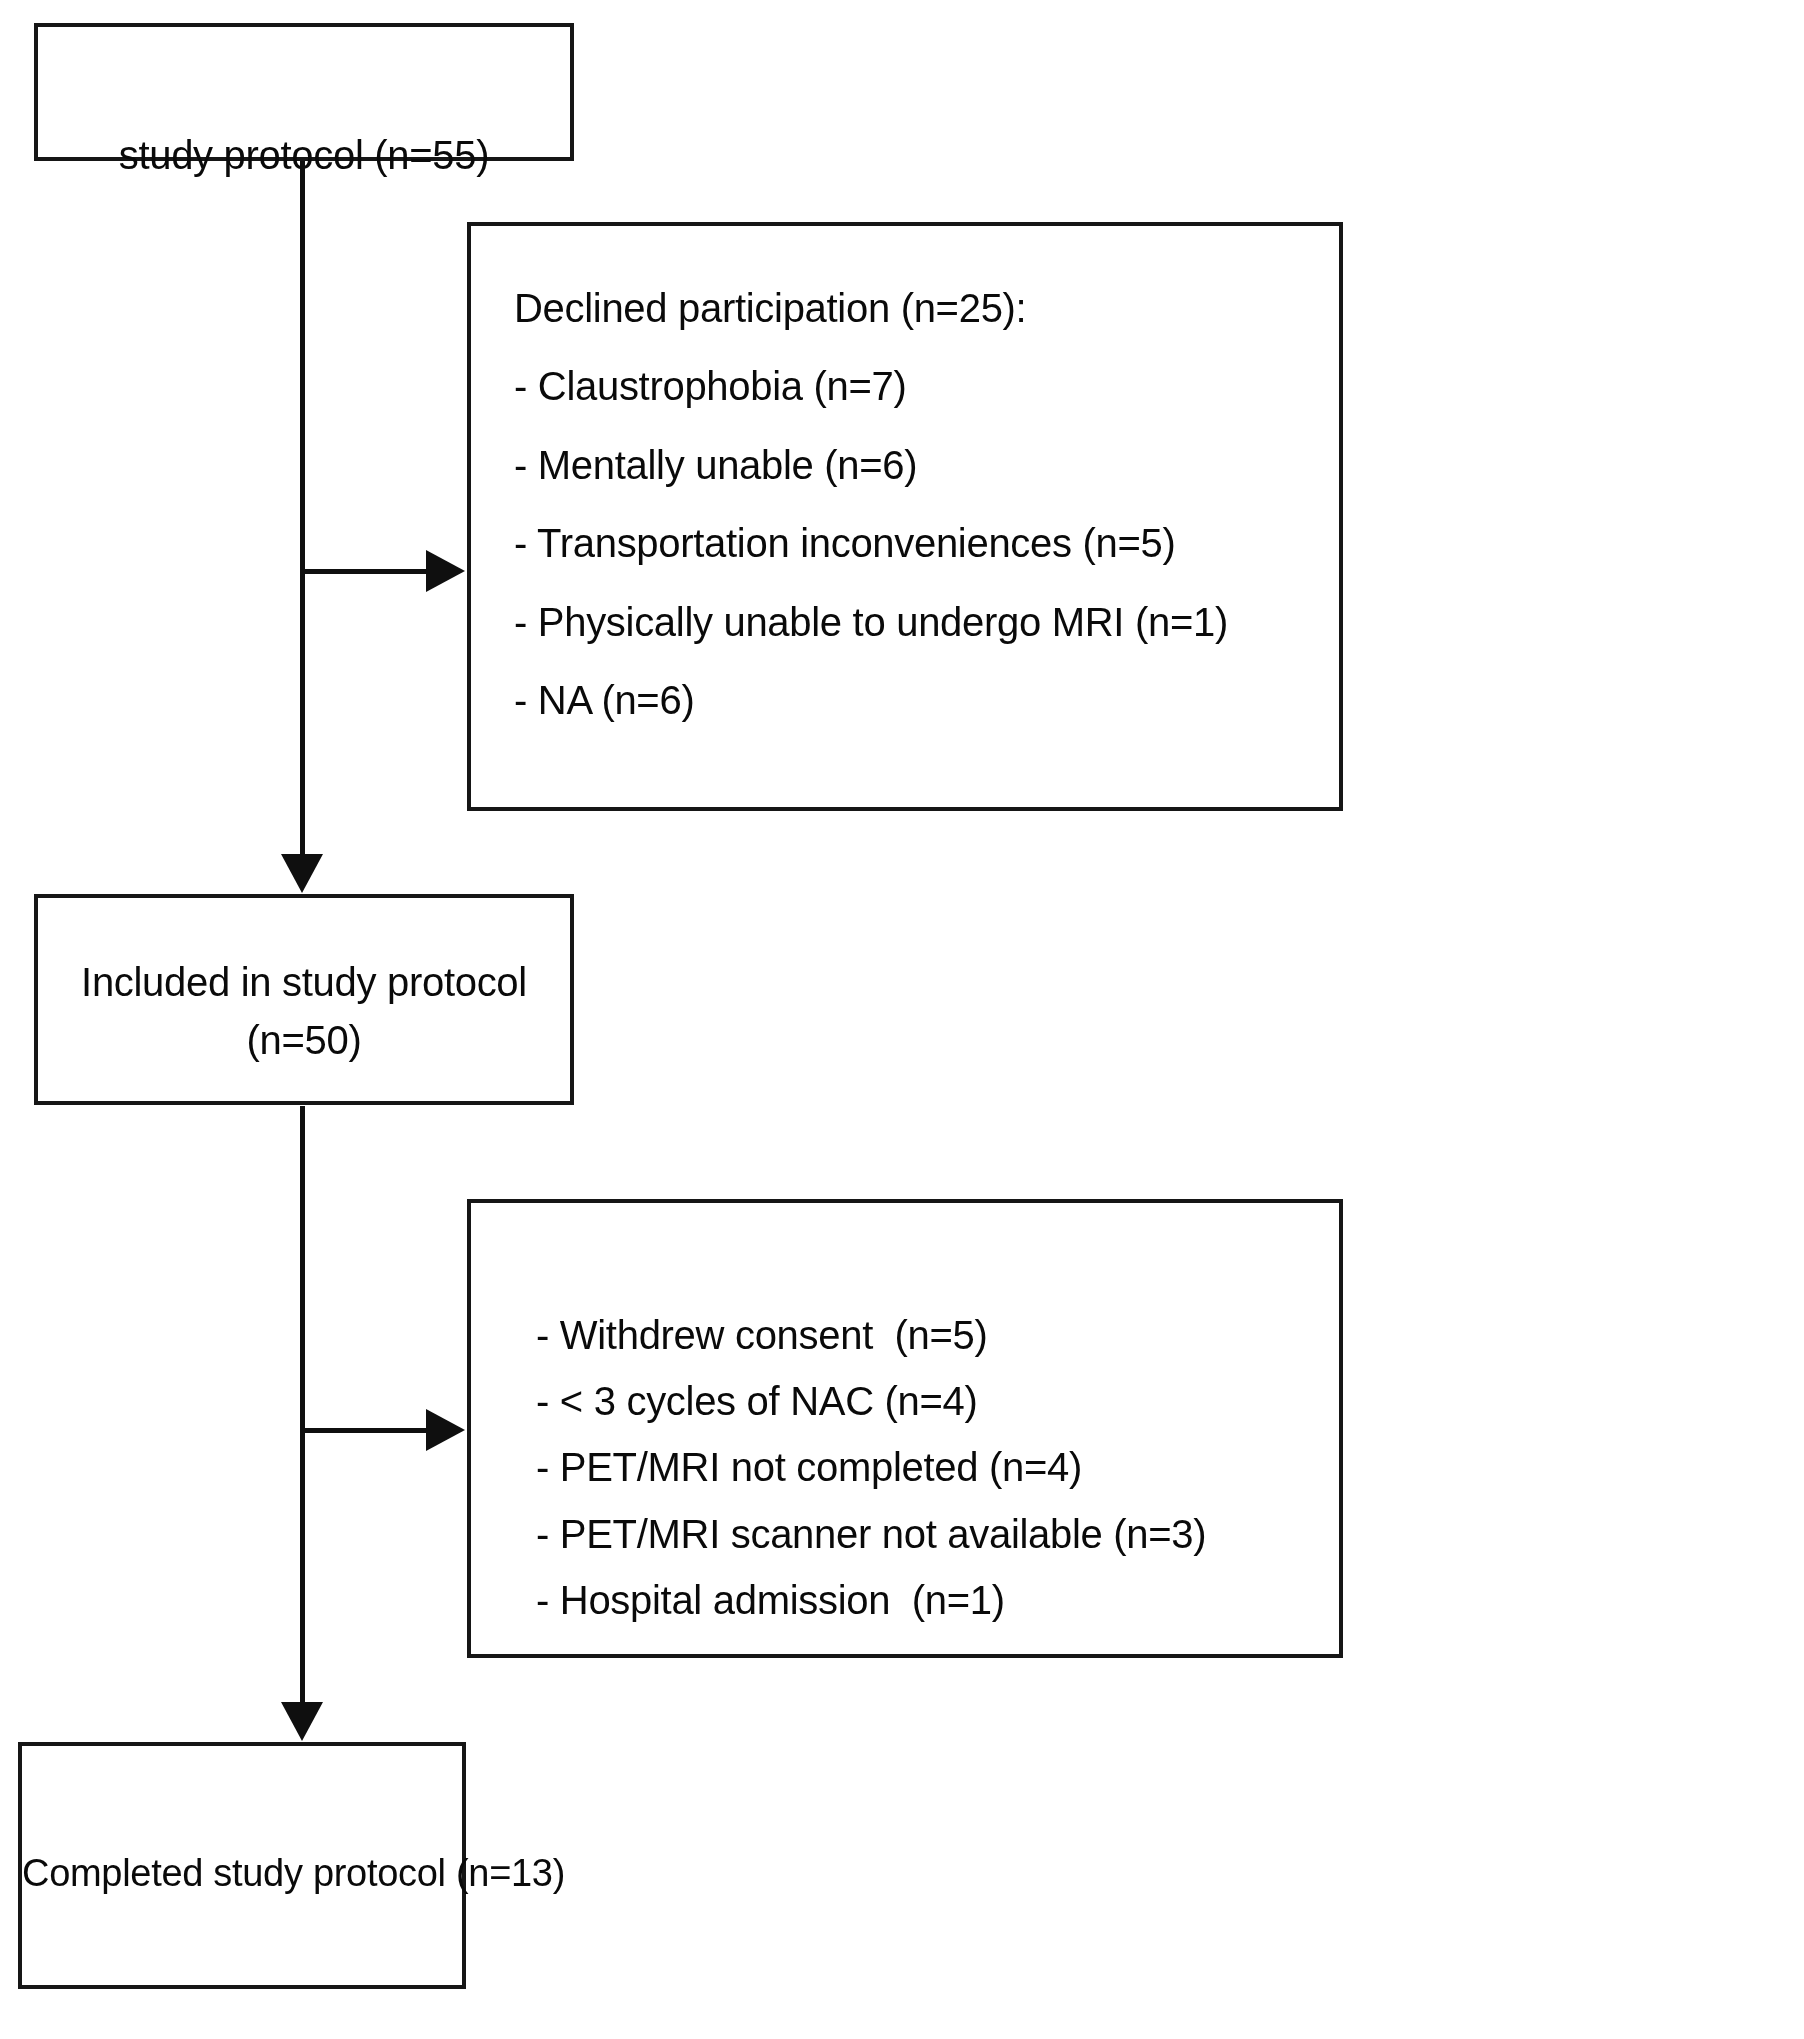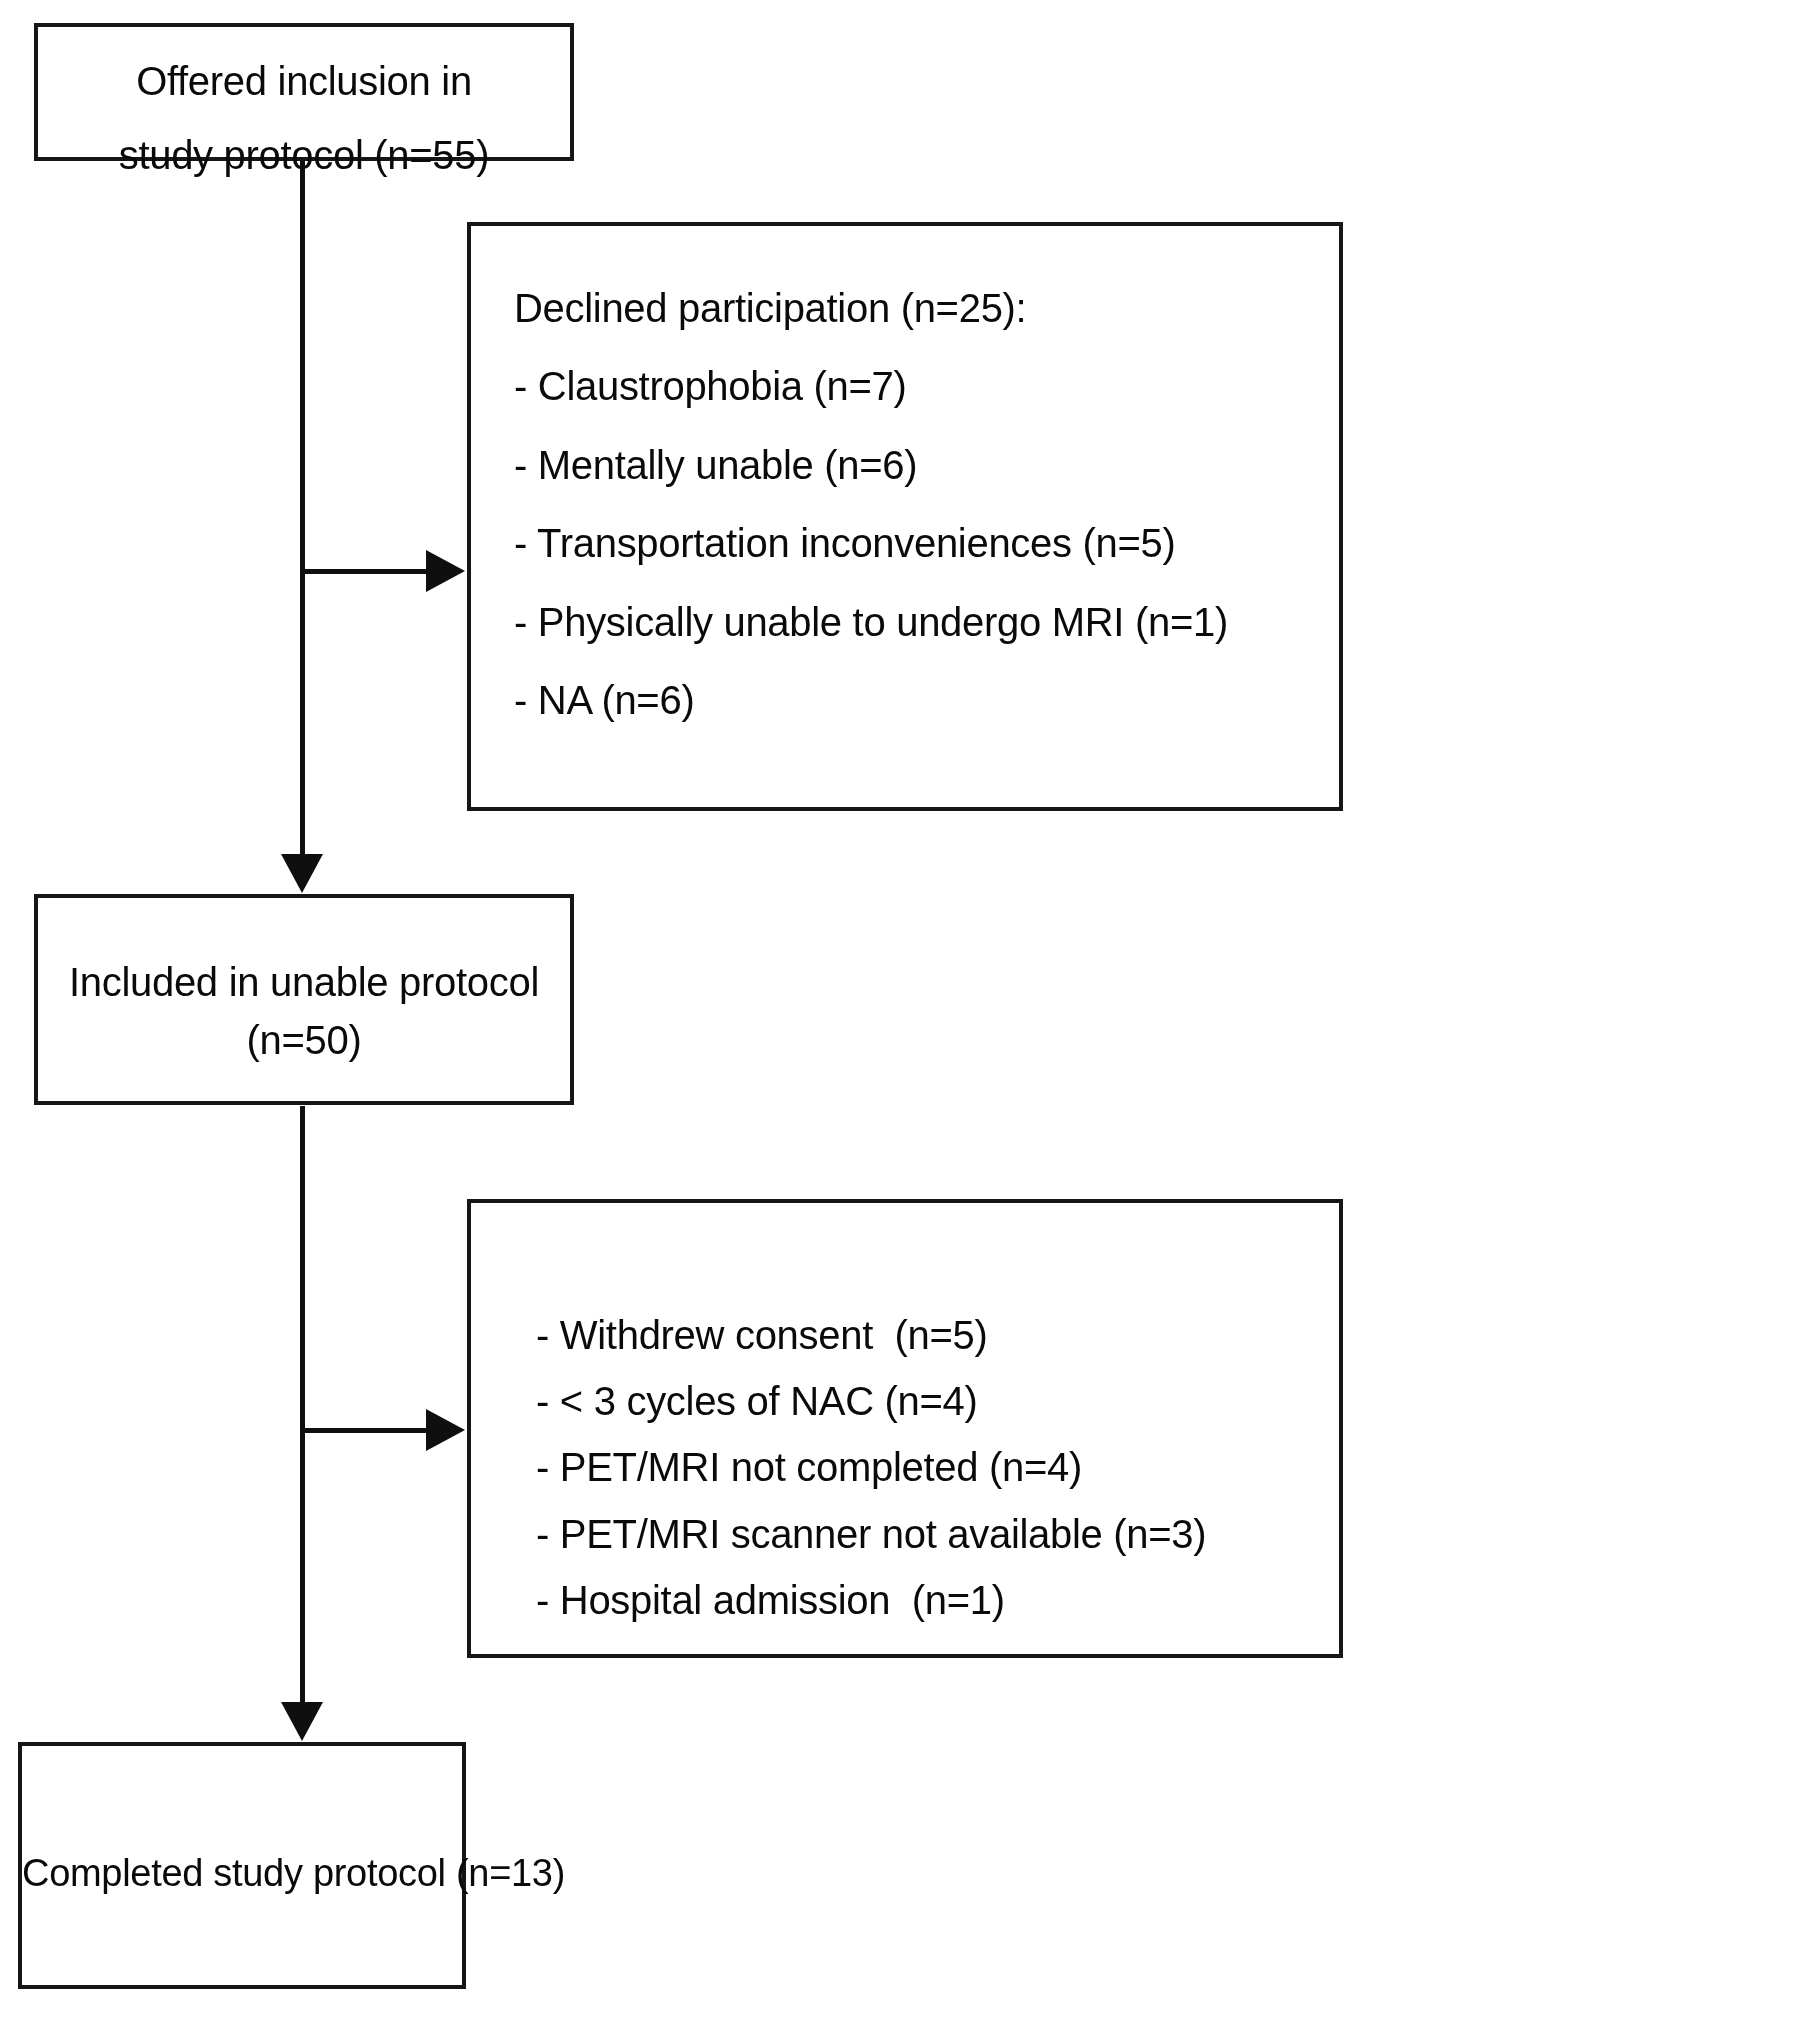--- a/index.html
+++ b/index.html
@@ -68,41 +68,40 @@
     border-bottom: 21px solid transparent;
     border-left: 39px solid #0f0f0f;
   }
 </style>
 </head>
 <body>
 
 <div id="canvas">
 
   <div class="flow-box" style="left:34px; top:23px; width:540px; height:138px;">
-    <div class="box-text centered" style="top:23px;">Offered inclusion in</div>
     <div class="box-text centered" style="top:97px;">study protocol (n=55)</div>
   </div>
 
   <div class="conn-v" style="left:300px; top:161px; height:698px;"></div>
   <div class="arrow-down" style="left:281px; top:854px;"></div>
 
   <div class="conn-h" style="left:300px; top:569px; width:128px;"></div>
   <div class="arrow-right" style="left:426px; top:550px;"></div>
 
   <div class="flow-box" style="left:467px; top:222px; width:876px; height:589px;">
     <div class="box-text listing" style="left:43px; top:51px;">Declined participation (n=25):</div>
     <div class="box-text listing" style="left:43px; top:129px;">- Claustrophobia (n=7)</div>
     <div class="box-text listing" style="left:43px; top:208px;">- Mentally unable (n=6)</div>
     <div class="box-text listing" style="left:43px; top:286px;">- Transportation inconveniences (n=5)</div>
     <div class="box-text listing" style="left:43px; top:365px;">- Physically unable to undergo MRI (n=1)</div>
     <div class="box-text listing" style="left:43px; top:443px;">- NA (n=6)</div>
   </div>
 
   <div class="flow-box" style="left:34px; top:894px; width:540px; height:211px;">
-    <div class="box-text centered" style="top:53px;">Included in unable protocol</div>
+    <div class="box-text centered" style="top:53px;">Included in study protocol</div>
     <div class="box-text centered" style="top:111px;">(n=50)</div>
   </div>
 
   <div class="conn-v" style="left:300px; top:1106px; height:601px;"></div>
   <div class="arrow-down" style="left:281px; top:1702px;"></div>
 
   <div class="conn-h" style="left:300px; top:1428px; width:128px;"></div>
   <div class="arrow-right" style="left:426px; top:1409px;"></div>
 
   <div class="flow-box" style="left:467px; top:1199px; width:876px; height:459px;">

